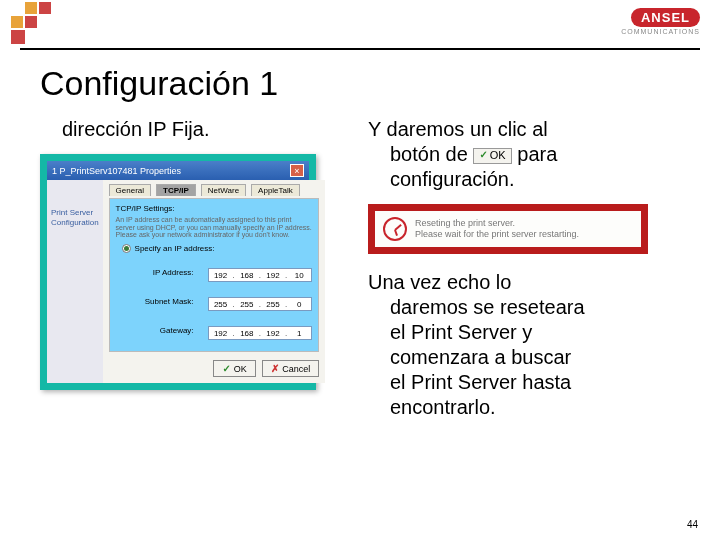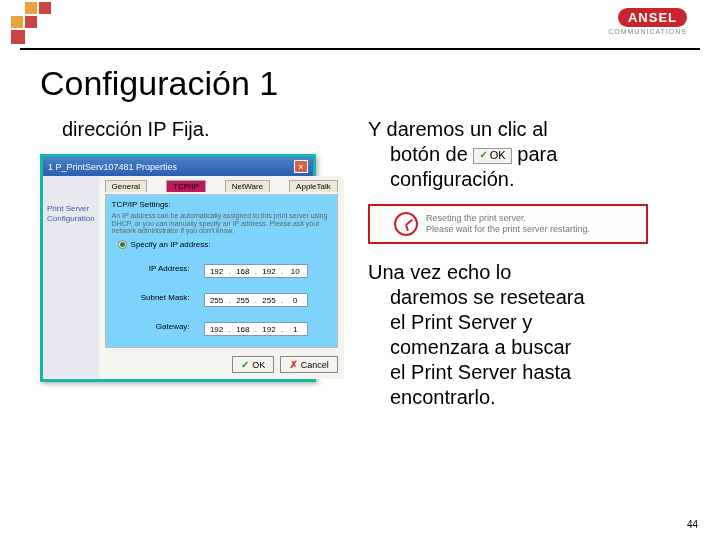--- a/index.html
+++ b/index.html
@@ -25,21 +25,21 @@
     height: 50px;
   }
   .sq { position: absolute; width: 12px; height: 12px; }
   .sq1 { left: 20px; top: 2px; background: #e8a33a; }
   .sq2 { left: 34px; top: 2px; background: #c44; }
   .sq3 { left: 6px; top: 16px; background: #e8a33a; }
   .sq4 { left: 20px; top: 16px; background: #c44; }
   .sq5 { left: 6px; top: 30px; background: #c44; width:14px; height:14px;}
   .brand {
     position: absolute;
-    right: 13px;
+    right: 0;
     top: 8px;
     text-align: right;
   }
   .brand-box {
     display: inline-block;
     background: #c8252c;
     color: #fff;
     padding: 2px 10px;
     border-radius: 10px;
     font-size: 13px;
@@ -60,21 +60,21 @@
   .columns {
     display: flex;
     gap: 18px;
     padding: 0 30px 0 40px;
   }
   .col-left { width: 310px; }
   .col-right { width: 310px; }
   .text1 { font-size: 20px; line-height: 1.25; margin-bottom: 12px; }
   .indent { display: block; padding-left: 22px; }
   .dialog {
-    border: 3px solid #14b8a6;
+    border: 7px solid #14b8a6;
     width: 276px;
     font-size: 9px;
     background: #ece9d8;
     box-shadow: 2px 2px 5px rgba(0,0,0,0.3);
   }
   .titlebar {
     background: linear-gradient(#4a7fc9, #2a5fb0);
     color: #fff;
     padding: 3px 5px;
     display: flex;
@@ -103,32 +103,32 @@
     color: #3a5fa0;
     line-height: 1.2;
   }
   .main {
     flex: 1;
     background: #f4f3ee;
     padding: 4px 6px 6px 6px;
   }
   .tabs {
     display: flex;
-    gap: 19px;
+    gap: 5px;
     font-size: 8px;
     margin-bottom: 2px;
   }
   .tab {
     background: #ece9d8;
     border: 1px solid #aaa;
     border-bottom: none;
     padding: 1px 6px;
     cursor: pointer;
   }
-  .tab.active { background: #be185d; }
+  .tab.active { background: #a3a3a3; font-weight: bold; }
   .group {
     border: 1px solid #bbb;
     background: #7dd3fc;
     padding: 5px 6px 8px 6px;
     font-size: 8px;
   }
   .group-title { font-size: 8px; margin-bottom: 3px; }
   .desc { font-size: 7px; color: #666; line-height: 1.1; margin-bottom: 5px; }
   .radio-row { margin: 3px 0 3px 6px; font-size: 8px; display:flex; align-items:center; gap:4px;}
   .radio { width:9px; height:9px; border-radius:50%; border:1px solid #777; display:inline-flex; align-items:center; justify-content:center; background:#fff;}
@@ -174,26 +174,26 @@
     display: inline-flex;
     align-items: center;
     border: 1px solid #999;
     background: #f4f3ee;
     font-size: 11px;
     padding: 0 5px;
     gap: 2px;
     vertical-align: middle;
   }
   .reset-box {
-    border: 2px solid #b91c1c;
+    border: 7px solid #b91c1c;
     background: #fdfdfb;
     display: flex;
     align-items: center;
     gap: 8px;
-    padding: 6px 24px;
+    padding: 6px 8px;
     margin: 10px 0 16px 0;
     width: 280px;
   }
   .clock {
     width: 24px;
     height: 24px;
     border: 2px solid #c8252c;
     border-radius: 50%;
     position: relative;
     flex-shrink: 0;

